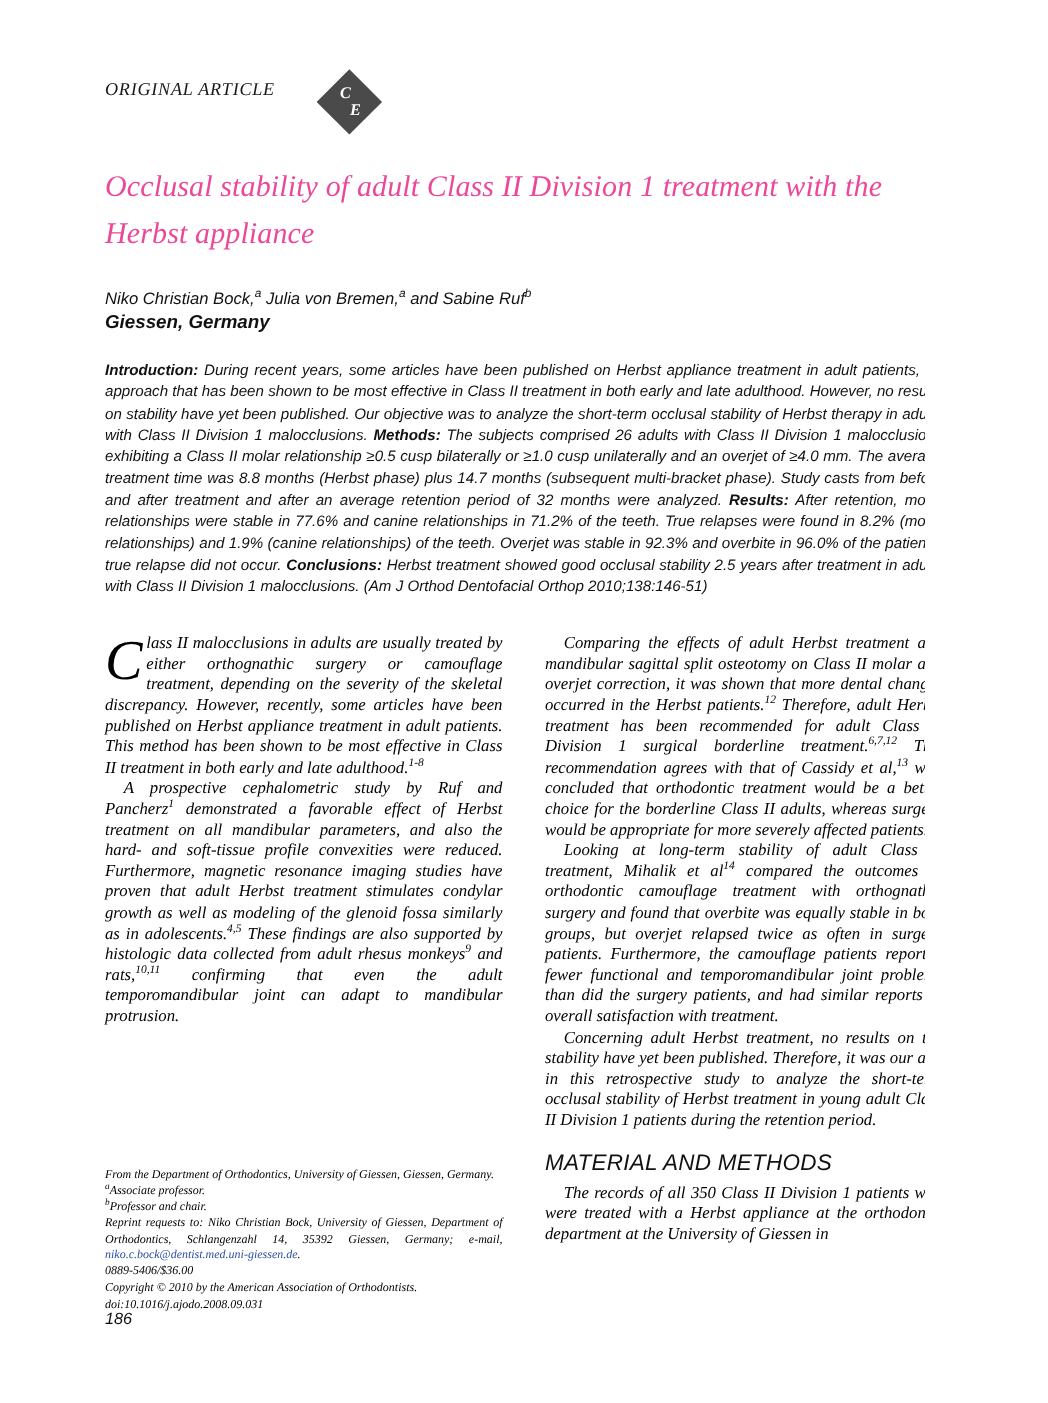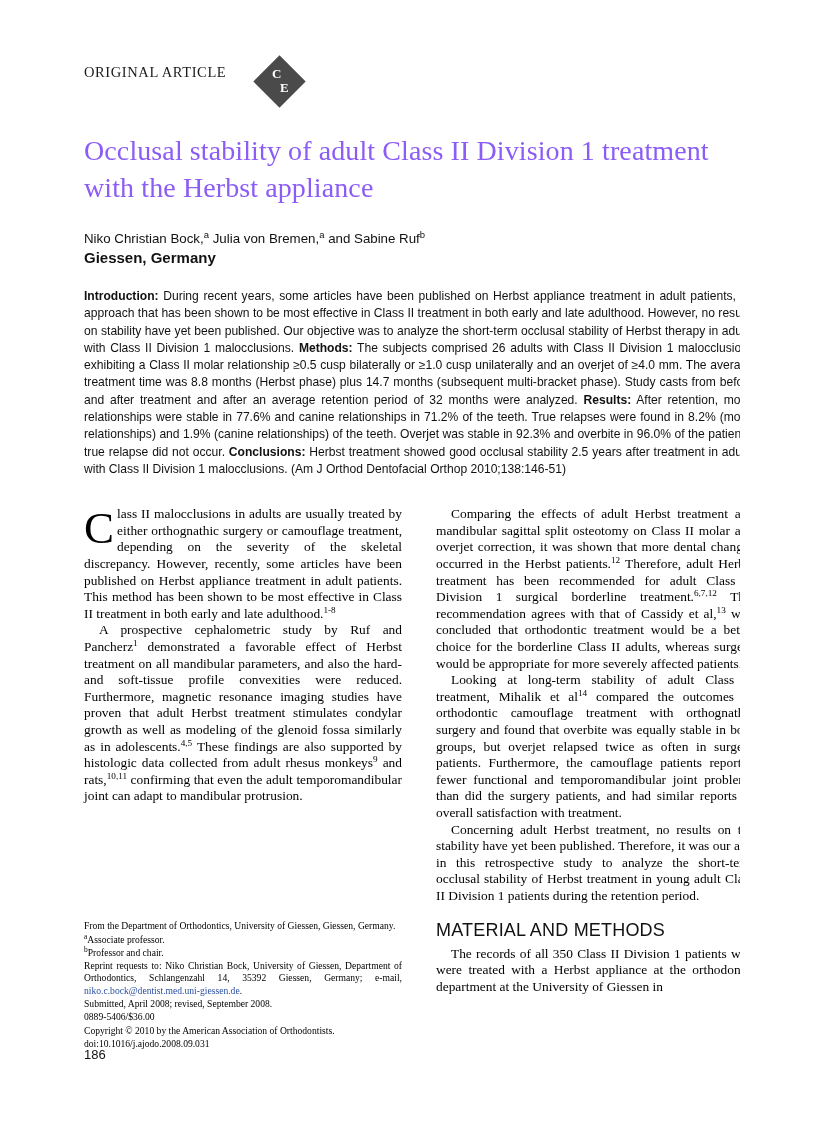--- a/index.html
+++ b/index.html
@@ -8,20 +8,21 @@
     background: #ffffff;
   }
   .page {
     position: relative;
     width: 740px;
     height: 1122px;
     background: #ffffff;
     font-family: "Liberation Serif", serif;
     color: #000000;
     overflow: hidden;
+    font-style: italic;
   }
   .content {
     position: absolute;
     left: 84px;
     top: 56px;
     width: 670px;
   }
 
   
   .header-row {
@@ -74,24 +75,24 @@
     left: 26px;
     top: 24px;
     font-size: 13px;
     font-weight: bold;
   }
 
   
   .title {
     margin-top: 26px;
     font-family: "Liberation Serif", serif;
-    font-size: 28px;
+    font-size: 24px;
     line-height: 37px;
     font-weight: normal;
-    color: #8b5cf6;
+    color: #ec4899;
     letter-spacing: 0.1px;
   }
 
   
   .authors {
     margin-top: 24px;
     font-family: "Liberation Sans", sans-serif;
     font-size: 13.3px;
     line-height: 17px;
     color: #111;
@@ -226,21 +227,20 @@
         <div class="body-text">
           <p class="dropcap-para"><span class="dropcap">C</span><span>lass II malocclusions in adults are usually treated by either orthognathic surgery or camouflage treatment, depending on the severity of the skeletal discrepancy. However, recently, some articles have been published on Herbst appliance treatment in adult patients. This method has been shown to be most effective in Class II treatment in both early and late adulthood.</span><sup>1-8</sup></p>
           <p class="indent"><span>A prospective cephalometric study by Ruf and Pancherz</span><sup>1</sup><span> demonstrated a favorable effect of Herbst treatment on all mandibular parameters, and also the hard- and soft-tissue profile convexities were reduced. Furthermore, magnetic resonance imaging studies have proven that adult Herbst treatment stimulates condylar growth as well as modeling of the glenoid fossa similarly as in adolescents.</span><sup>4,5</sup><span> These findings are also supported by histologic data collected from adult rhesus monkeys</span><sup>9</sup><span> and rats,</span><sup>10,11</sup><span> confirming that even the adult temporomandibular joint can adapt to mandibular protrusion.</span></p>
         </div>
 
         <div class="footnotes">
           <p>From the Department of Orthodontics, University of Giessen, Giessen, Germany.</p>
           <p><sup>a</sup><span>Associate professor.</span></p>
           <p><sup>b</sup><span>Professor and chair.</span></p>
           <p><span>Reprint requests to: Niko Christian Bock, University of Giessen, Department of Orthodontics, Schlangenzahl 14, 35392 Giessen, Germany; e-mail, </span><span class="email">niko.c.bock@dentist.med.uni-giessen.de</span><span>.</span></p>
-          <p>Submitted, April 2008; revised, September 2008.</p>
           <p>0889-5406/$36.00</p>
           <p>Copyright © 2010 by the American Association of Orthodontists.</p>
           <p>doi:10.1016/j.ajodo.2008.09.031</p>
         </div>
       </div>
 
       <div class="col">
         <div class="body-text">
           <p class="indent"><span>Comparing the effects of adult Herbst treatment and mandibular sagittal split osteotomy on Class II molar and overjet correction, it was shown that more dental changes occurred in the Herbst patients.</span><sup>12</sup><span> Therefore, adult Herbst treatment has been recommended for adult Class II Division 1 surgical borderline treatment.</span><sup>6,7,12</sup><span> This recommendation agrees with that of Cassidy et al,</span><sup>13</sup><span> who concluded that orthodontic treatment would be a better choice for the borderline Class II adults, whereas surgery would be appropriate for more severely affected patients.</span></p>
           <p class="indent"><span>Looking at long-term stability of adult Class II treatment, Mihalik et al</span><sup>14</sup><span> compared the outcomes of orthodontic camouflage treatment with orthognathic surgery and found that overbite was equally stable in both groups, but overjet relapsed twice as often in surgery patients. Furthermore, the camouflage patients reported fewer functional and temporomandibular joint problems than did the surgery patients, and had similar reports of overall satisfaction with treatment.</span></p>

